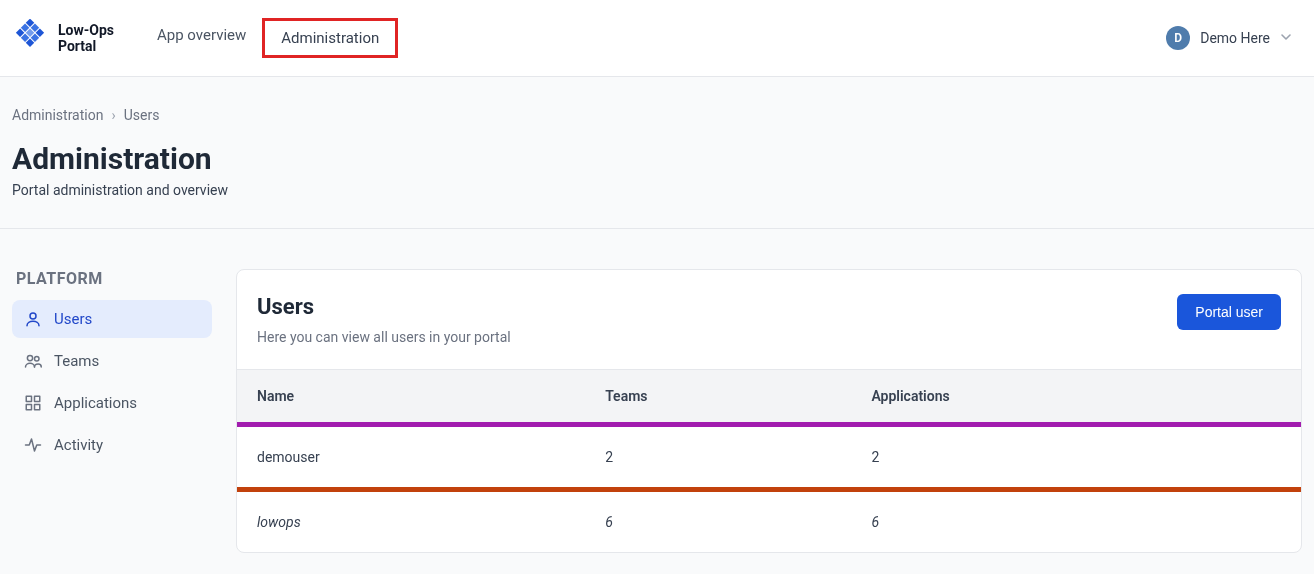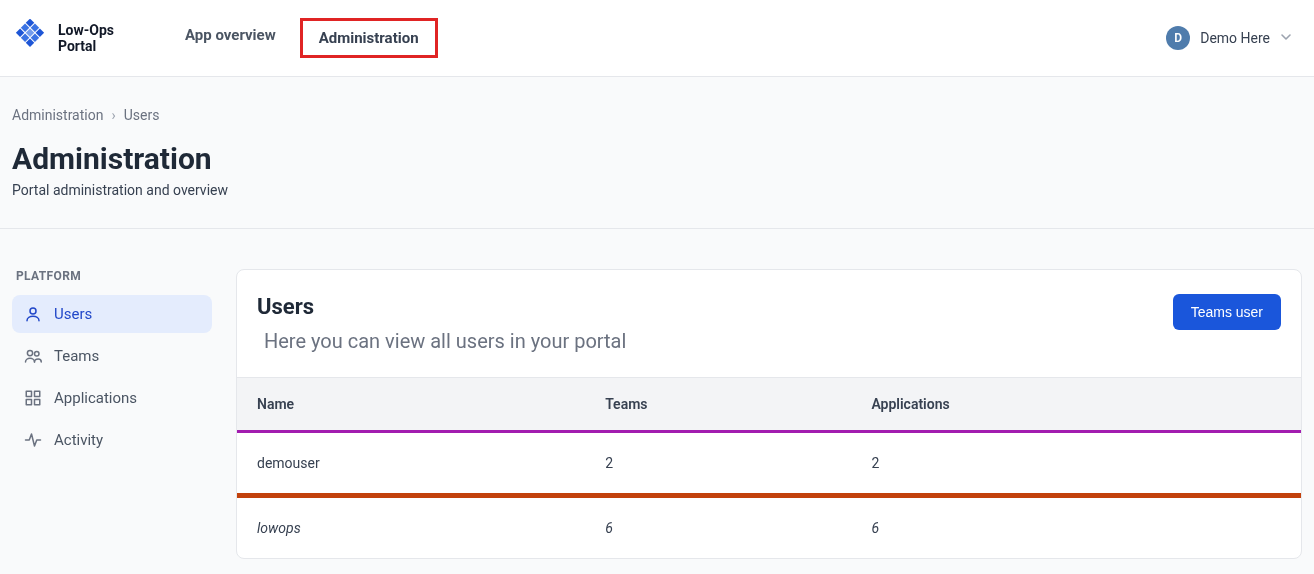--- a/index.html
+++ b/index.html
@@ -15,29 +15,29 @@
       border-bottom: 1px solid #e5e7eb;
       height: 77px;
       display: flex;
       align-items: center;
       padding: 0 12px;
     }
     .logo-wrap {
       display: flex;
       align-items: center;
       gap: 10px;
-      margin-right: 55px;
+      margin-right: 27px;
     }
     .logo-text {
       font-weight: 700;
       color: #111827;
       font-size: 14px;
       line-height: 1.15;
     }
-    .nav { display: flex; gap: 8px; font-weight: bold; }
+    .nav { display: flex; gap: 0; }
     .nav-item {
       padding: 8px 16px;
       color: #4b5563;
       cursor: pointer;
       font-size: 15px;
     }
     .nav-item.highlighted {
       border: 3px solid #e02424;
       color: #374151;
     }
@@ -76,21 +76,21 @@
     }
     .page-subtitle { color: #374151; font-size: 14px; }
 
     .content-area {
       display: flex;
       padding: 40px 12px 30px 12px;
       gap: 24px;
     }
     .sidebar { width: 200px; flex-shrink: 0; }
     .sidebar-heading {
-      font-size: 12px;
+      font-size: 16px;
       font-weight: 700;
       letter-spacing: 0.03em;
       color: #6b7280;
       margin-bottom: 12px;
       padding-left: 4px;
     }
     .sidebar-item {
       display: flex; align-items: center; gap: 12px;
       padding: 10px 12px;
       border-radius: 8px;
@@ -110,36 +110,36 @@
       background: #fff;
       border-radius: 8px;
       border: 1px solid #e5e7eb;
       overflow: hidden;
     }
     .card-header {
       padding: 24px 20px;
       display: flex; align-items: flex-start; justify-content: space-between;
     }
     .card-title { font-size: 22px; font-weight: 700; color: #1f2937; margin-bottom: 10px; }
-    .card-desc { color: #6b7280; font-size: 20px; margin-left: 7px; }
+    .card-desc { color: #6b7280; font-size: 14px; }
     .btn-primary {
       background: #1a56db;
       color: #fff;
       border: none;
       padding: 10px 18px;
       border-radius: 6px;
       font-size: 14px;
       font-weight: 500;
       cursor: pointer;
     }
     .table-head {
       display: flex;
       background: #f3f4f6;
       border-top: 1px solid #e5e7eb;
-      border-bottom: 3px solid #a21caf;
+      border-bottom: 5px solid #a21caf;
       padding: 18px 20px;
       font-weight: 600;
       color: #374151;
       align-items: center;
     }
     .table-row {
       display: flex;
       padding: 22px 20px;
       border-bottom: 5px solid #c2410c;
       color: #374151;
@@ -247,21 +247,21 @@
     </div>
   </div>
 
   <div class="main">
     <div class="card">
       <div class="card-header">
         <div>
           <div class="card-title">Users</div>
           <div class="card-desc">Here you can view all users in your portal</div>
         </div>
-        <button class="btn-primary">Teams user</button>
+        <button class="btn-primary">Portal user</button>
       </div>
 
       <div class="table-head">
         <div class="col-name">Name</div>
         <div class="col-teams">Teams</div>
         <div class="col-apps">Applications</div>
       </div>
 
       <div class="table-row">
         <div class="col-name">demouser</div>

